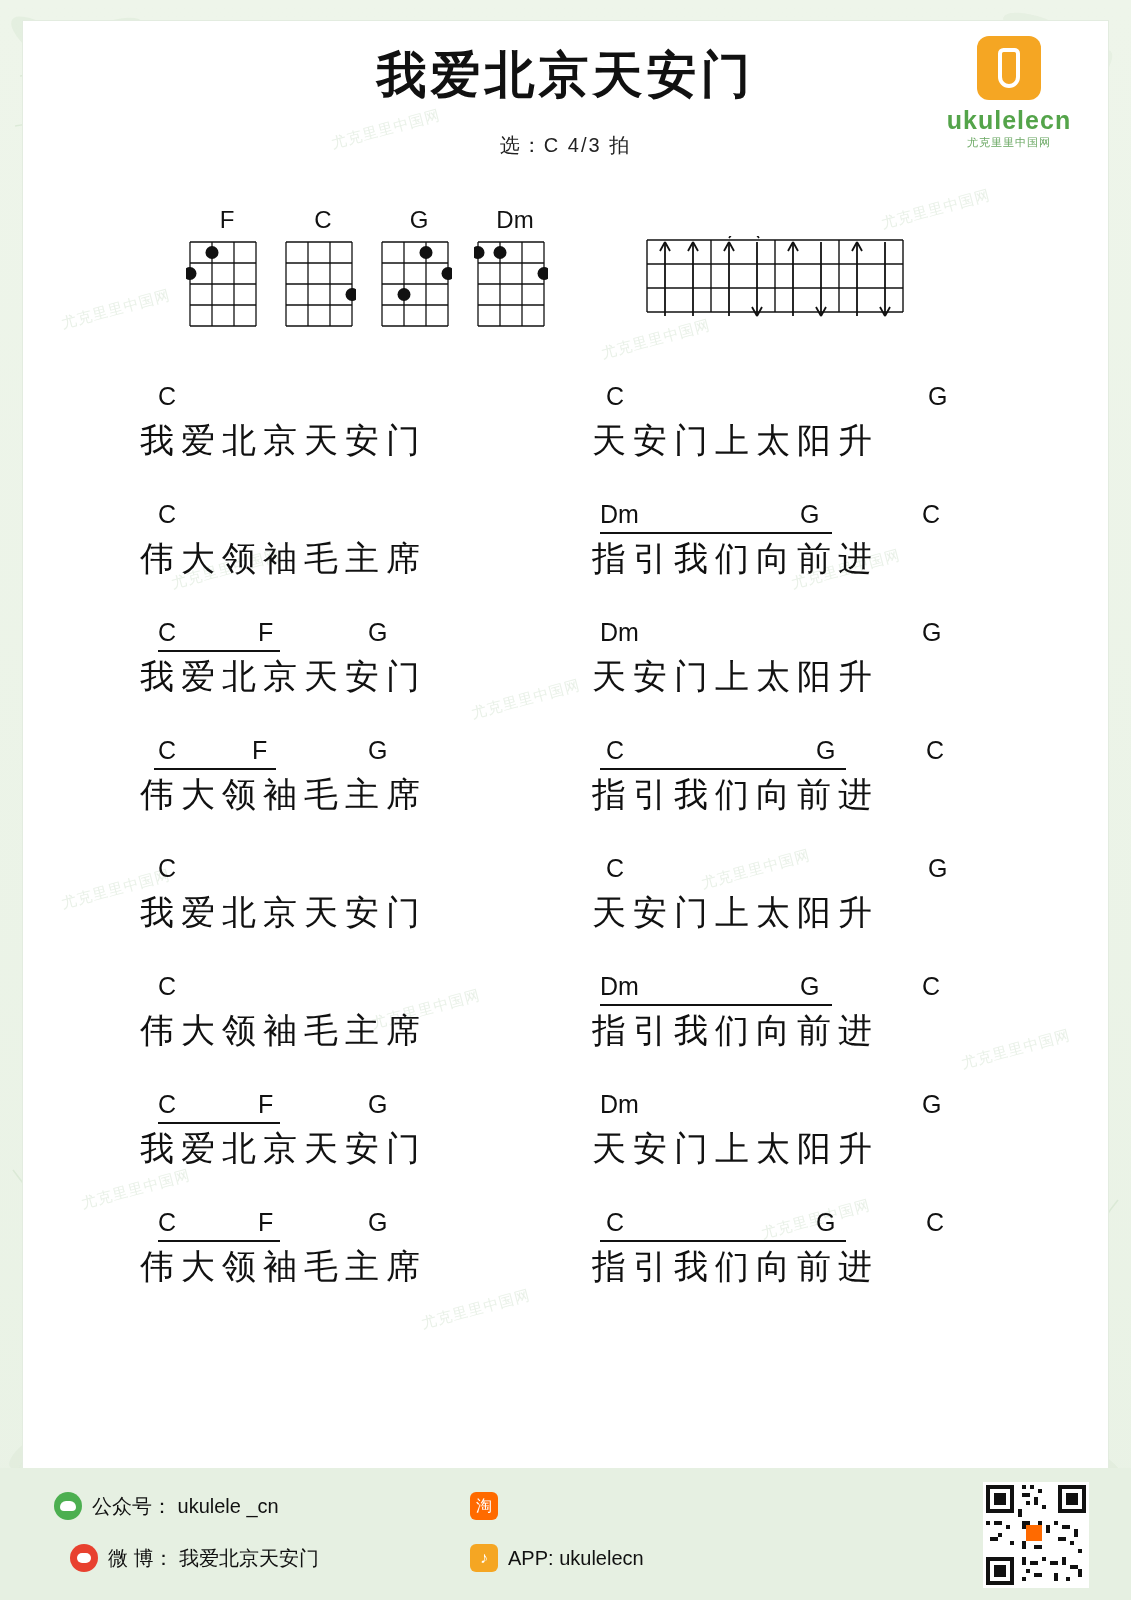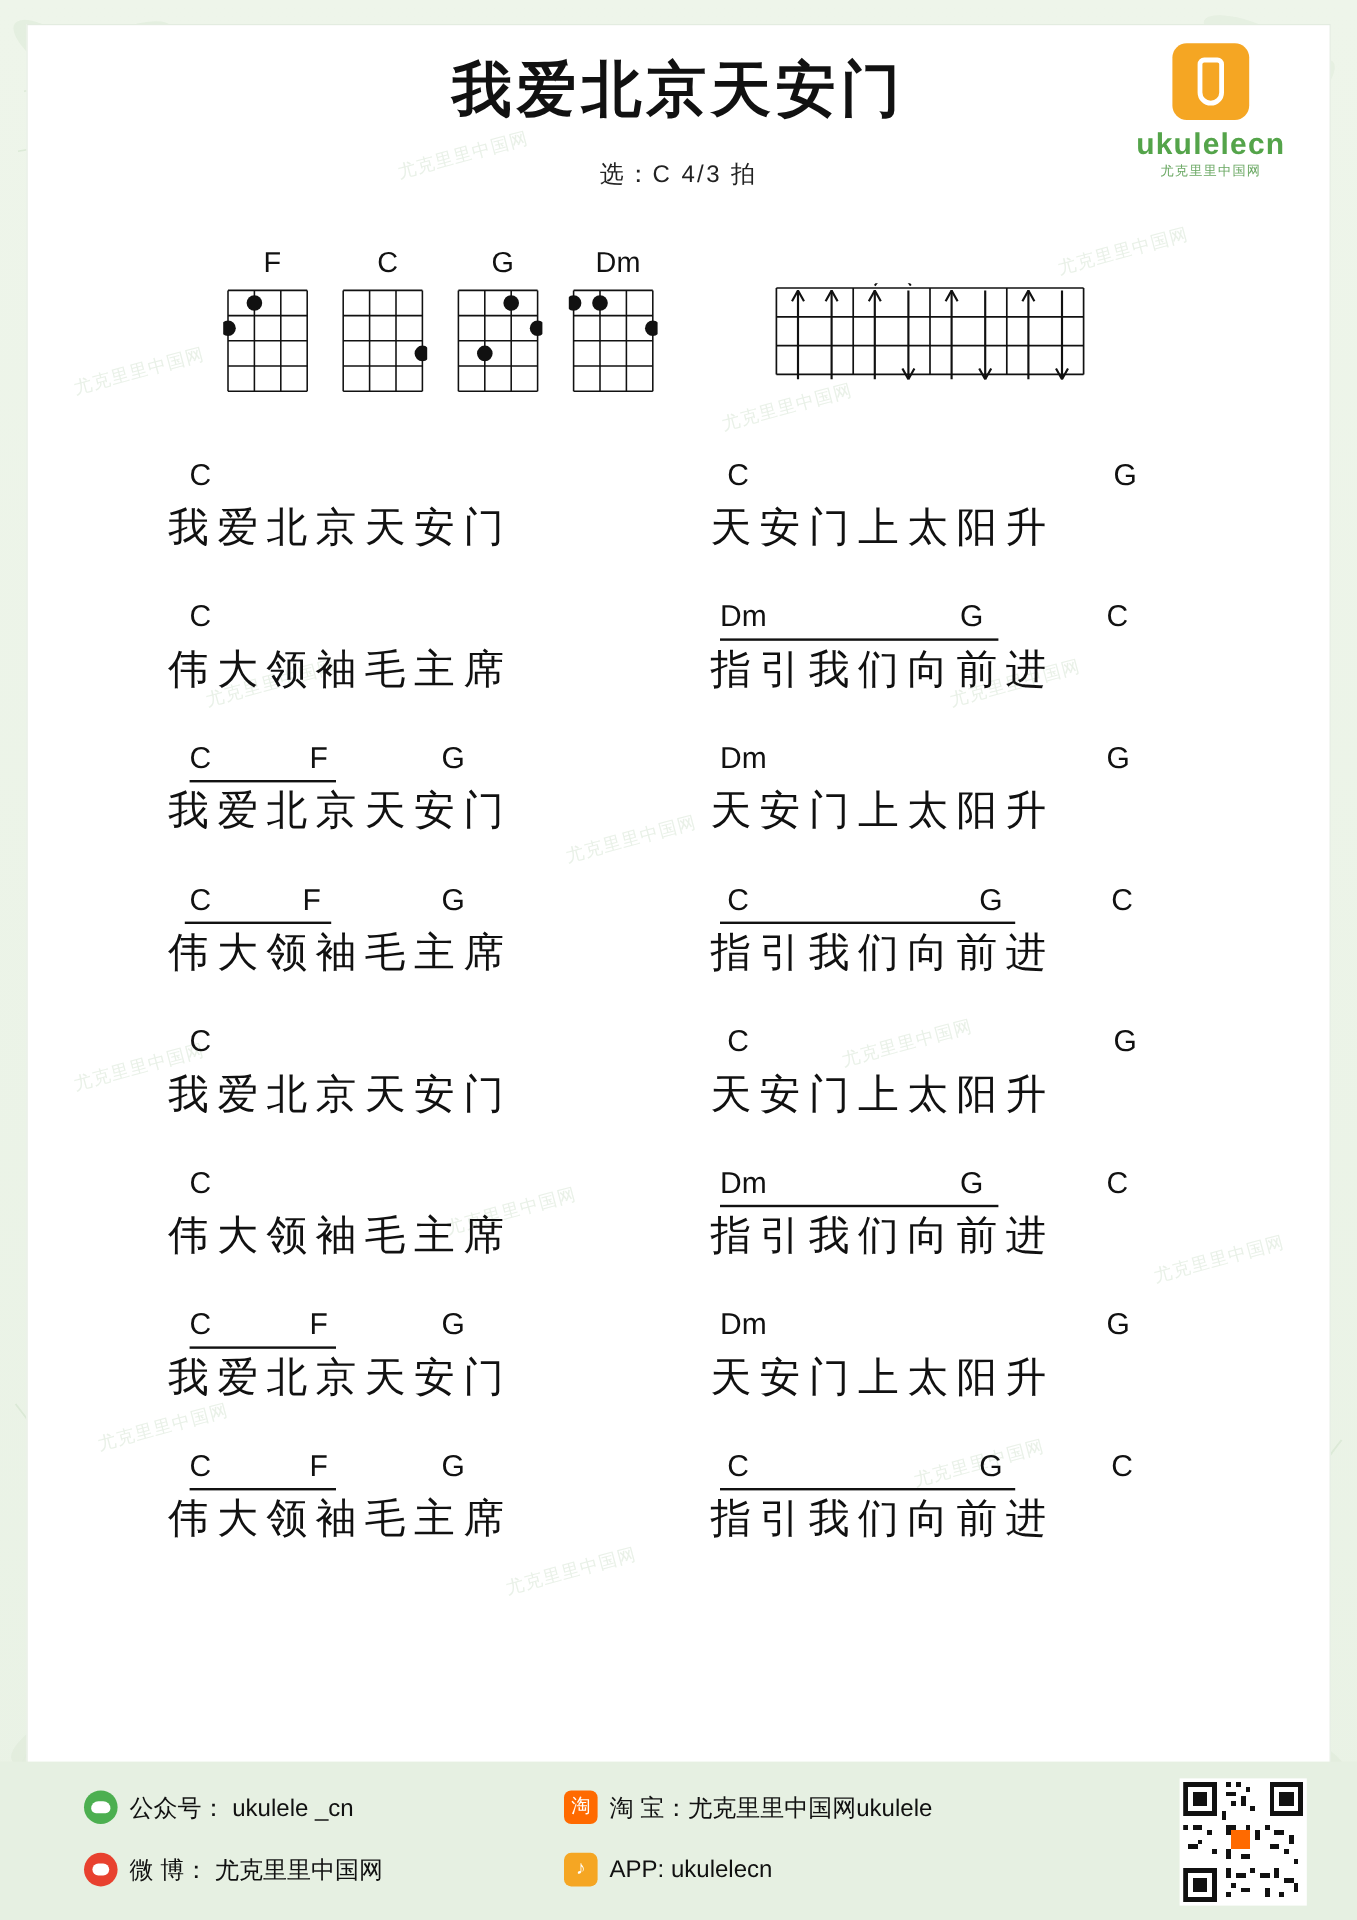--- a/index.html
+++ b/index.html
@@ -516,31 +516,30 @@
           <span class="ch" style="left: 224px;">G</span>
           <span class="ch" style="left: 334px;">C</span>
           <div class="uline" style="left: 8px; width: 246px;"></div>
         </div>
         <div class="lyricrow">指引我们向前进</div>
       </div>
     </div>
   </div>
 
 <div class="footer">
-  <div class="footer-item" style="left:70px; top:24px;">
+  <div class="footer-item" style="left:54px; top:24px;">
     <span class="ficon wechat"></span>
     <span>公众号： ukulele _cn</span>
   </div>
   <div class="footer-item" style="left:70px; top:76px;">
     <span class="ficon weibo"></span>
-    <span>微 博： 尤克里里中国网</span>
+    <span>微 博： 我爱北京天安门</span>
   </div>
   <div class="footer-item" style="left:470px; top:24px;">
     <span class="ficon taobao">淘</span>
-    <span>淘 宝：尤克里里中国网ukulele</span>
   </div>
   <div class="footer-item" style="left:470px; top:76px;">
     <span class="ficon app">♪</span>
     <span>APP: ukulelecn</span>
   </div>
   <div class="qr">
     <svg class="qr-inner" viewBox="0 0 25 25" shape-rendering="crispEdges">
       <rect width="25" height="25" fill="#fff"></rect>
       <g fill="#111">
         <rect x="0" y="0" width="7" height="7"></rect>

